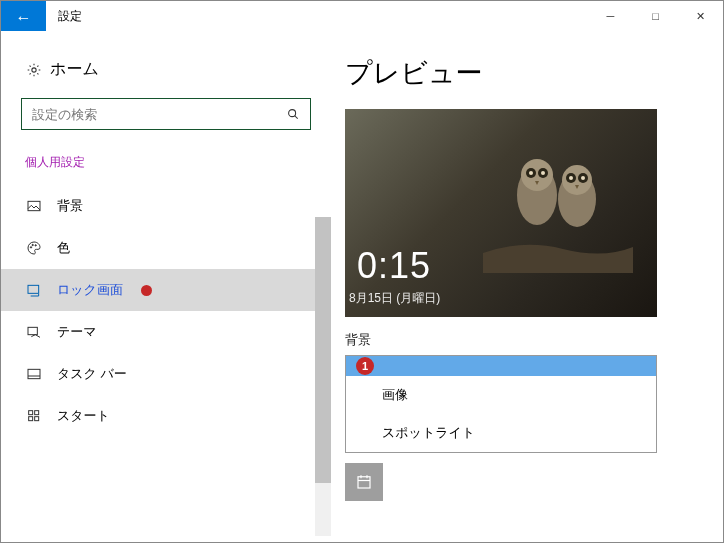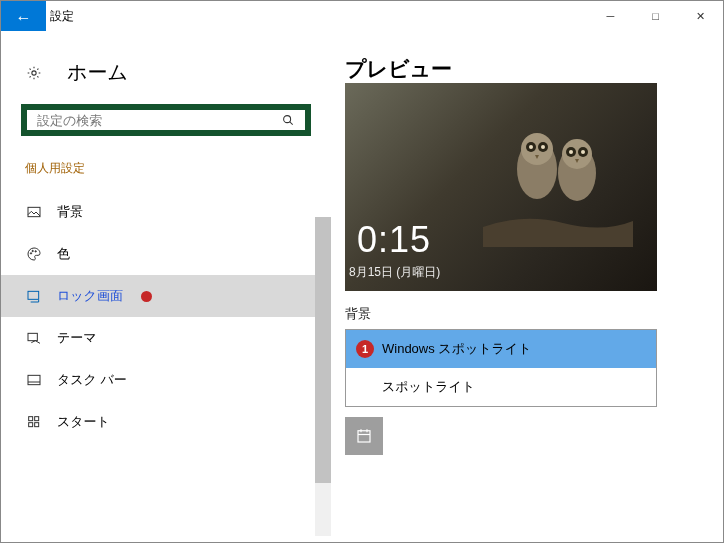--- a/index.html
+++ b/index.html
@@ -1,38 +1,38 @@
 <!DOCTYPE html>
 <html><head>
 <meta charset="utf-8">
 <style>
 * { box-sizing: border-box; margin: 0; padding: 0; }
 body { font-family: "Yu Gothic UI", "Segoe UI", Meiryo, sans-serif; font-size: 13px; background: #fff; width: 724px; height: 543px; overflow: hidden; border: 1px solid #888; }
 .titlebar { height: 30px; display: flex; align-items: stretch; }
 .back-btn { width: 45px; background: #0078d7; color: #fff; display: flex; align-items: center; justify-content: center; font-size: 16px; }
-.title { flex: 0 0 auto; padding: 0 4px; display: flex; align-items: center; font-size: 12px; }
+.title { flex: 0 0 auto; padding: 0 12px; display: flex; align-items: center; font-size: 12px; }
 .tb-spacer { flex: 1; }
 .tb-btn { width: 45px; display: flex; align-items: center; justify-content: center; font-size: 11px; color: #333; }
 .content { display: flex; height: calc(100% - 30px); }
 .sidebar { width: 330px; padding: 18px 0 0 0; position: relative; }
-.home-row { display: flex; align-items: center; padding: 10px 24px 18px 24px; font-size: 20px; gap: 24px; }
+.home-row { display: flex; align-items: center; padding: 10px 24px 18px 24px; font-size: 16px; gap: 7px; }
 .icon { width: 18px; height: 18px; display: inline-flex; align-items: center; justify-content: center; }
 .search-wrap { padding: 0 20px 24px 20px; }
-.search { display: flex; border: 6px solid #14532d; height: 32px; align-items: center; }
+.search { display: flex; border: 1px solid #14532d; height: 32px; align-items: center; }
 .search input { flex: 1; border: none; outline: none; padding: 0 10px; font-size: 13px; font-family: inherit; color: #666; background: transparent; }
 .search .icon { width: 34px; color: #333; }
-.section-label { padding: 0 24px 14px 24px; color: #a16207; font-size: 12px; }
+.section-label { padding: 0 24px 14px 24px; color: #a21caf; font-size: 12px; }
 .nav-list { }
 .nav-item { display: flex; align-items: center; padding: 12px 24px; font-size: 13px; gap: 14px; position: relative; }
 .nav-item.selected { background: #d9d9d9; color: #1d4ed8; font-weight: 500; }
 .red-dot { width: 11px; height: 11px; border-radius: 50%; background: #c62828; margin-left: 4px; }
 .scrollbar { position: absolute; right: 0; top: 186px; bottom: 6px; width: 16px; background: #f0f0f0; display: flex; flex-direction: column; }
 .scrollbar .thumb { margin-top: 0; height: 266px; background: #c2c2c2; width: 100%; }
 .main { flex: 1; padding: 24px 30px 0 14px; overflow: hidden; }
-.main h1 { font-size: 21px; font-weight: 700; }
+.main h1 { font-size: 27px; font-weight: 400; margin-bottom: 18px; }
 .preview { width: 312px; height: 208px; background: linear-gradient(135deg,#6b6a5a 0%,#3f3a2e 40%,#2b2720 70%,#1a1611 100%); position: relative; color: #fff; margin-bottom: 14px; overflow: hidden; }
 .preview .time { position: absolute; left: 12px; bottom: 30px; font-size: 36px; font-weight: 300; letter-spacing: 1px; }
 .preview .date { position: absolute; left: 4px; bottom: 10px; font-size: 12px; opacity: .9; }
 .preview .owls { position: absolute; right: 24px; top: 34px; width: 150px; height: 130px; }
 .field-label { font-size: 13px; margin-bottom: 6px; color: #222; }
 .dropdown { width: 312px; border: 1px solid #999; background: #fff; position: relative; }
 .dropdown .opt { padding: 10px 14px 10px 36px; font-size: 13px; position: relative; }
 .dropdown .opt.sel { background: #62a9e8; }
 .marker { position: absolute; left: 10px; top: 50%; transform: translateY(-50%); width: 18px; height: 18px; background: #c62828; color: #fff; border-radius: 50%; display: flex; align-items: center; justify-content: center; font-size: 11px; font-weight: bold; }
 .cal-btn { width: 38px; height: 38px; background: #9e9e9e; color: #fff; display: flex; align-items: center; justify-content: center; margin-top: 10px; }
@@ -171,21 +171,23 @@
           <path d="M18 24 L22 24 L20 28 Z" fill="#6b5a3a"></path>
         </g>
       </svg>
       <div class="time">0:15</div>
       <div class="date">8月15日 (月曜日)</div>
     </div>
     <div class="field-label">背景</div>
     <div class="dropdown">
       <div class="opt sel">
         <span class="marker">1</span>
-        <span>Windows スポットライト</span>
+      </div>
+      <div class="opt">
+        <span>画像</span>
       </div>
       <div class="opt">
         <span>スポットライト</span>
       </div>
     </div>
     <div class="cal-btn">
       <span>
         <svg width="18" height="18" viewBox="0 0 24 24" fill="none" stroke="#fff" stroke-width="1.6">
             <rect x="4" y="5" width="16" height="15"></rect>
             <line x1="4" y1="10" x2="20" y2="10"></line>

